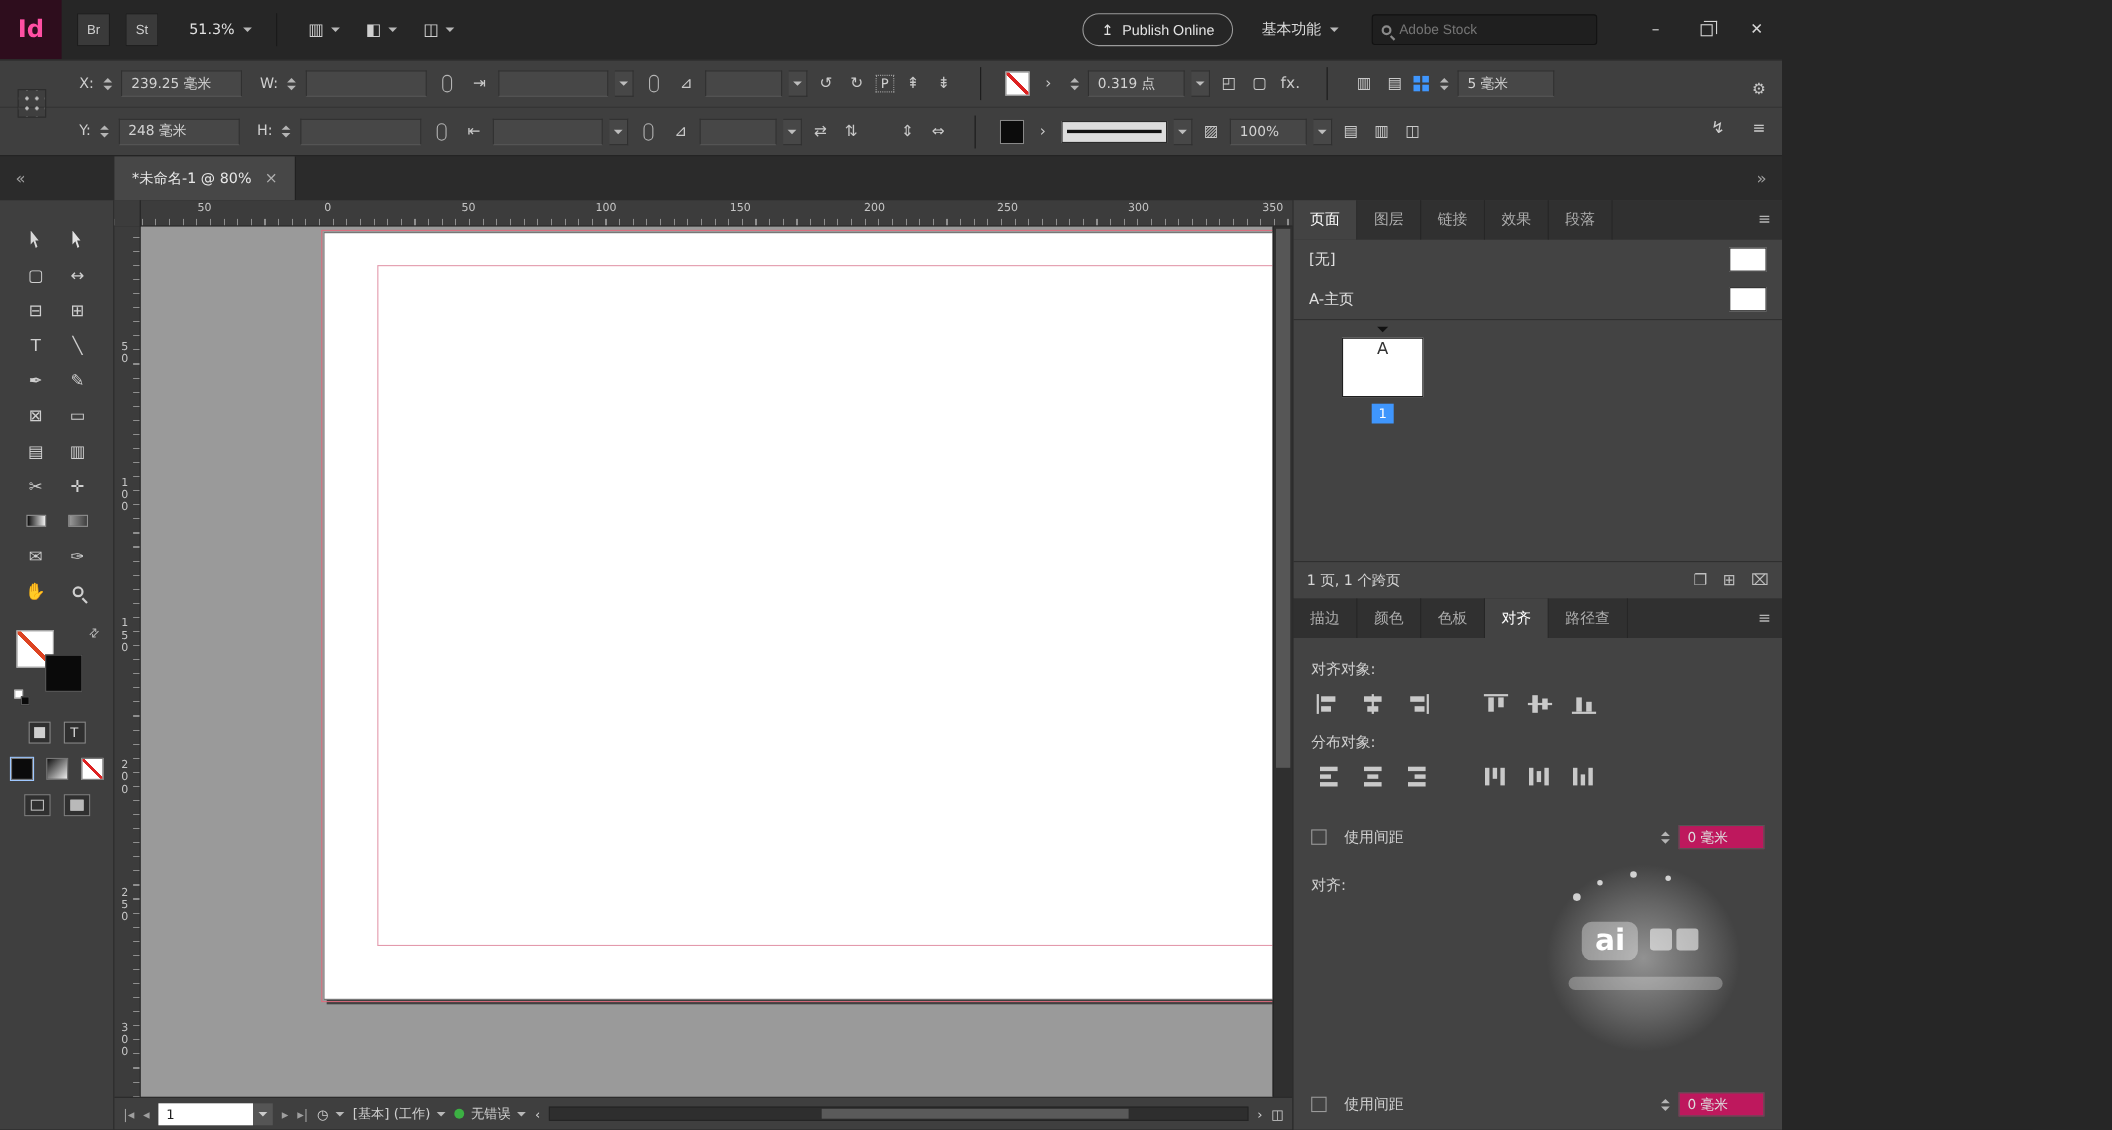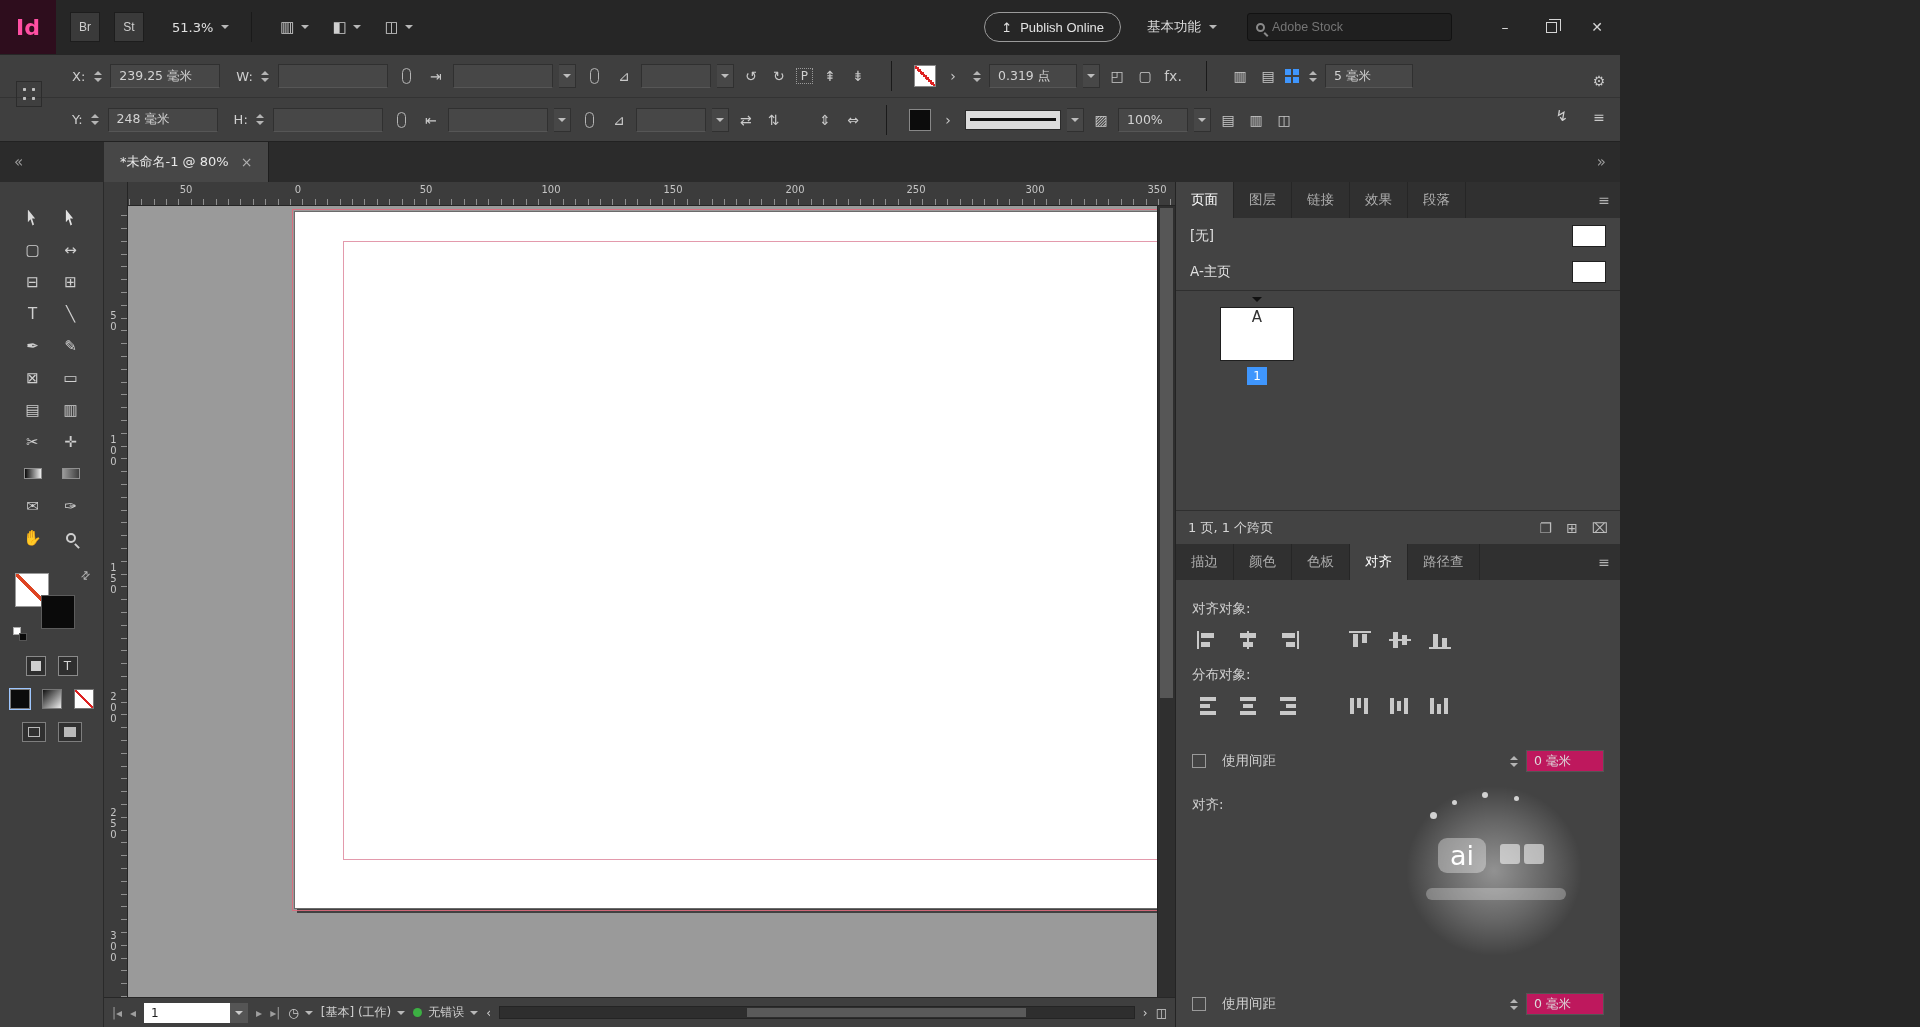--- a/index.html
+++ b/index.html
@@ -191,21 +191,21 @@
     padding:0 7px;color:#ddd;font-size:12.5px}
   .sprow .right{margin-left:auto;display:flex;align-items:center;gap:6px}
   .alignto{margin-top:24px;font-size:13.5px;color:#d0d0d0}
   .bottomrow{margin-top:auto}
 
   
   .watermark{position:absolute;right:24px;top:196px;width:200px;height:190px;pointer-events:none;z-index:5}
   .wmblob{position:absolute;left:10px;top:10px;width:176px;height:170px;border-radius:50%;
     background:radial-gradient(closest-side,rgba(255,255,255,.42),rgba(255,255,255,.18) 60%,rgba(255,255,255,0))}
   .wmbadge{position:absolute;left:42px;top:62px;padding:2px 12px;border-radius:9px;background:rgba(255,255,255,.35);
-    color:#fff;font-weight:normal;font-size:27px}
+    color:#fff;font-weight:bold;font-size:27px}
   .wmblock{position:absolute;width:20px;height:20px;background:rgba(255,255,255,.55);border-radius:3px}
   .wmb1{left:104px;top:68px}.wmb2{left:128px;top:68px}
   .wmdot{position:absolute;border-radius:50%;background:rgba(255,255,255,.75)}
   .wmd1{width:7px;height:7px;left:34px;top:36px}.wmd2{width:5px;height:5px;left:56px;top:24px}
   .wmd3{width:6px;height:6px;left:86px;top:16px}.wmd4{width:5px;height:5px;left:118px;top:20px}
   .wmfaint{position:absolute;left:30px;top:112px;width:140px;height:12px;border-radius:6px;background:rgba(255,255,255,.28)}
 </style>
 </head>
 <body>
 

